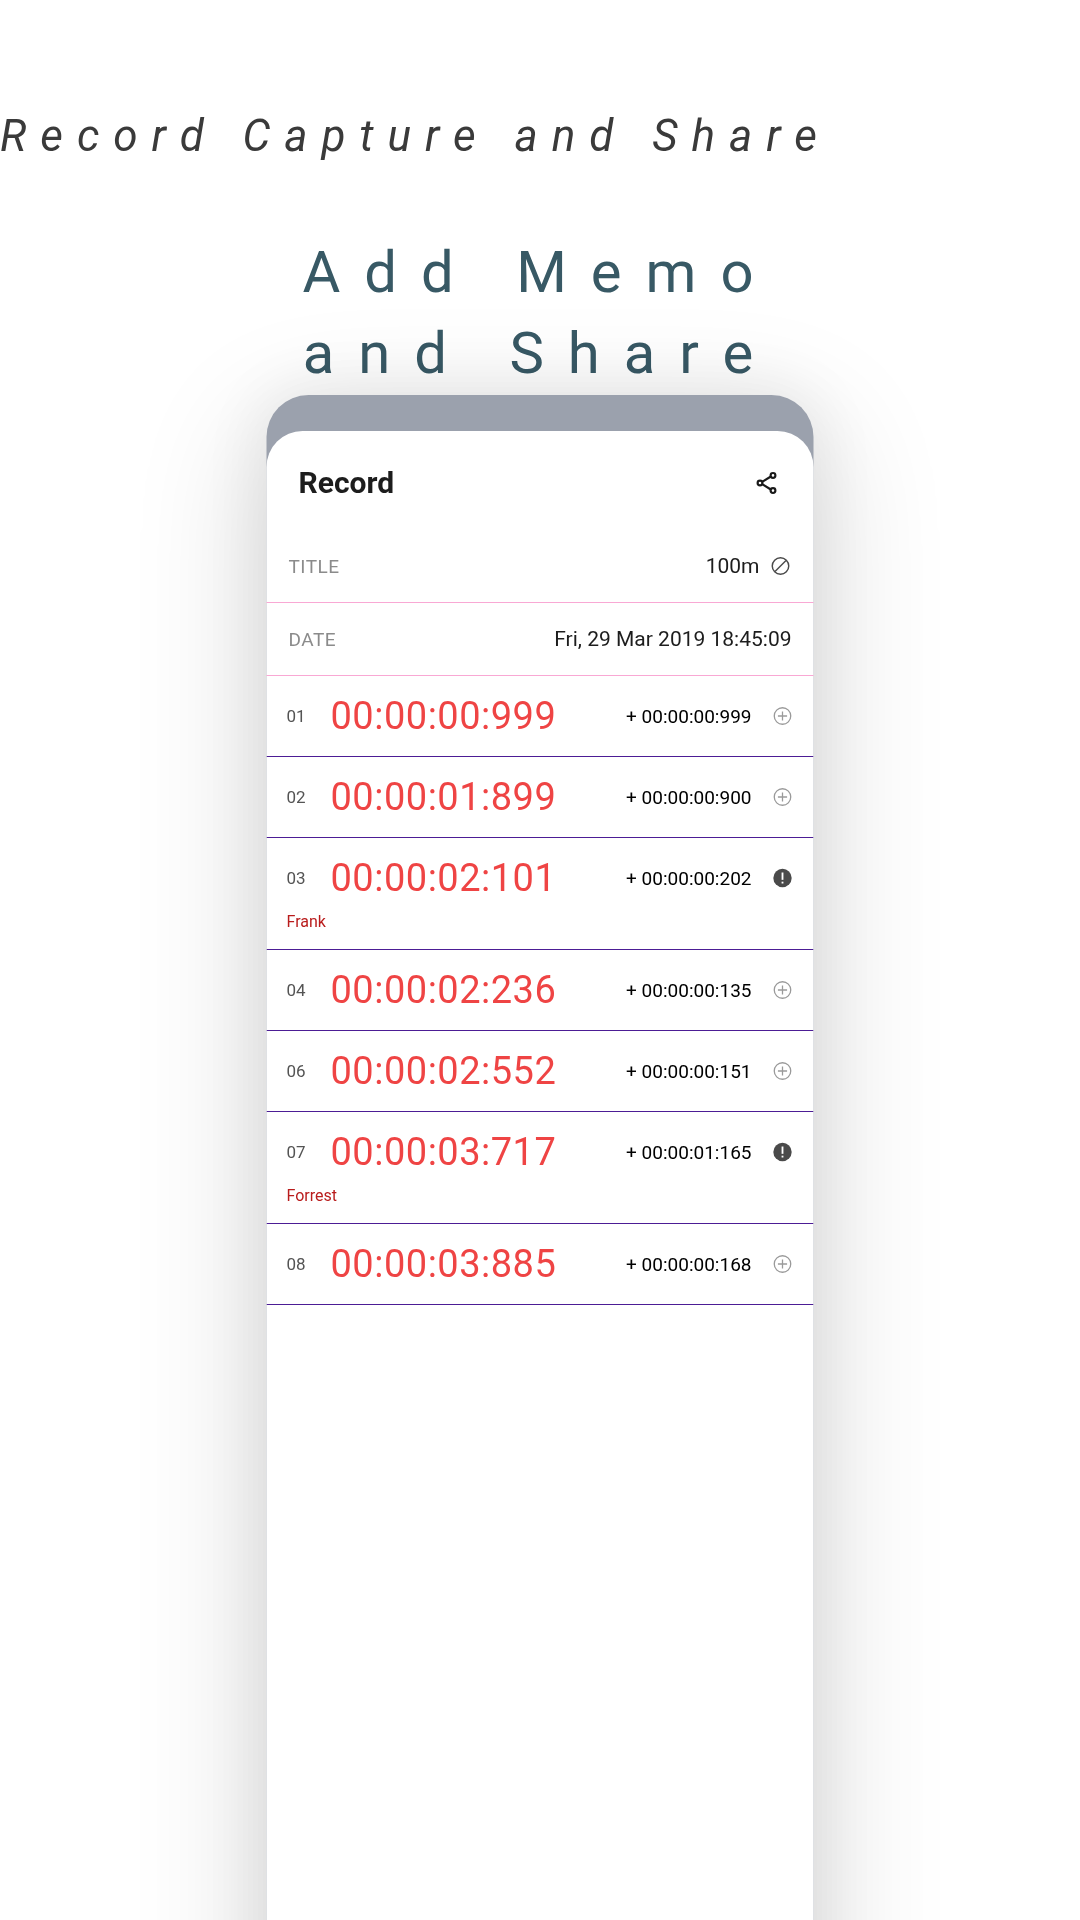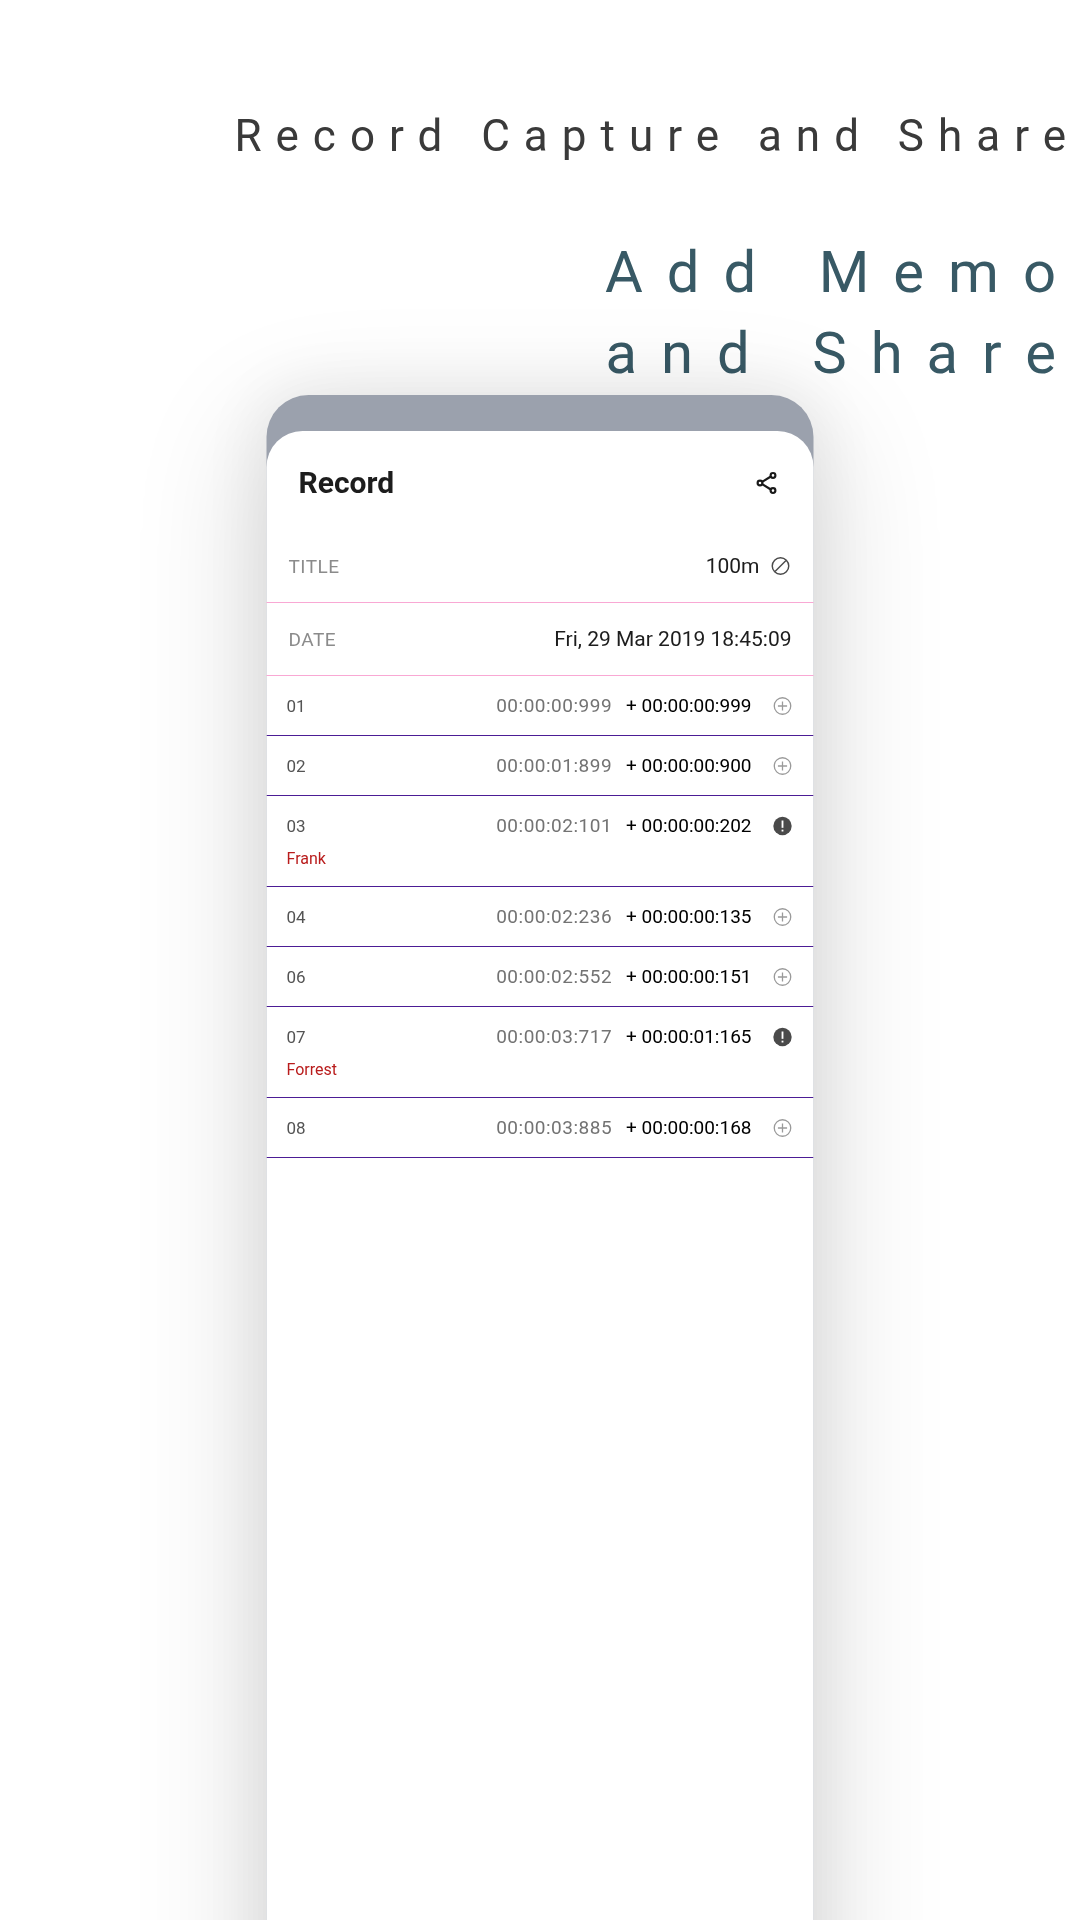--- a/index.html
+++ b/index.html
@@ -1,27 +1,28 @@
 <!DOCTYPE html>
 <html><head>
 <meta charset="utf-8">
 <style>
   * { box-sizing: border-box; margin: 0; padding: 0; }
   html, body { width: 1080px; height: 1920px; background: #ffffff; font-family: -apple-system, BlinkMacSystemFont, "Segoe UI", Roboto, Arial, sans-serif; overflow: hidden; }
 
   .page-title {
-    text-align: right;
+    text-align: left;
     font-size: 44px;
     letter-spacing: 14px;
     color: #3a3a3a;
     font-weight: 400;
     margin-top: 110px;
+    font-style: italic;
   }
   .page-subtitle {
-    text-align: right;
+    text-align: center;
     font-size: 58px;
     letter-spacing: 24px;
     color: #385965;
     font-weight: 400;
     margin-top: 70px;
     line-height: 1.4;
   }
 
   .phone-wrap {
     position: absolute;
@@ -69,21 +70,21 @@
   .meta-row .value { color: #1d1d1d; font-size: 21px; display:flex; align-items:center; gap:10px; }
   .block-icon { width:22px; height:22px; }
 
   .laps { flex: 1; overflow-y: auto; }
   .lap-row {
     border-bottom: 1px solid #4c1d95;
     padding: 18px 20px 18px 20px;
   }
   .lap-line { display:flex; align-items:center; gap: 14px; }
   .lap-num { width: 30px; color:#545454; font-size: 17px; }
-  .lap-time { font-size: 19px; color:#737373; letter-spacing:0.5px; flex:1;text-align:right; }
+  .lap-time { font-size: 38px; color:#ef4444; letter-spacing:0.5px; flex:1; }
   .lap-split { color:#000000; font-size: 19px; margin-right: 6px; }
   .lap-icon { width:22px; height:22px; flex-shrink:0; display:flex; align-items:center; justify-content:center; }
   .lap-memo {
     margin-top: 12px;
     font-size: 16px;
     color: #b91c1c;
   }
 
   .footer {
     display:flex;

